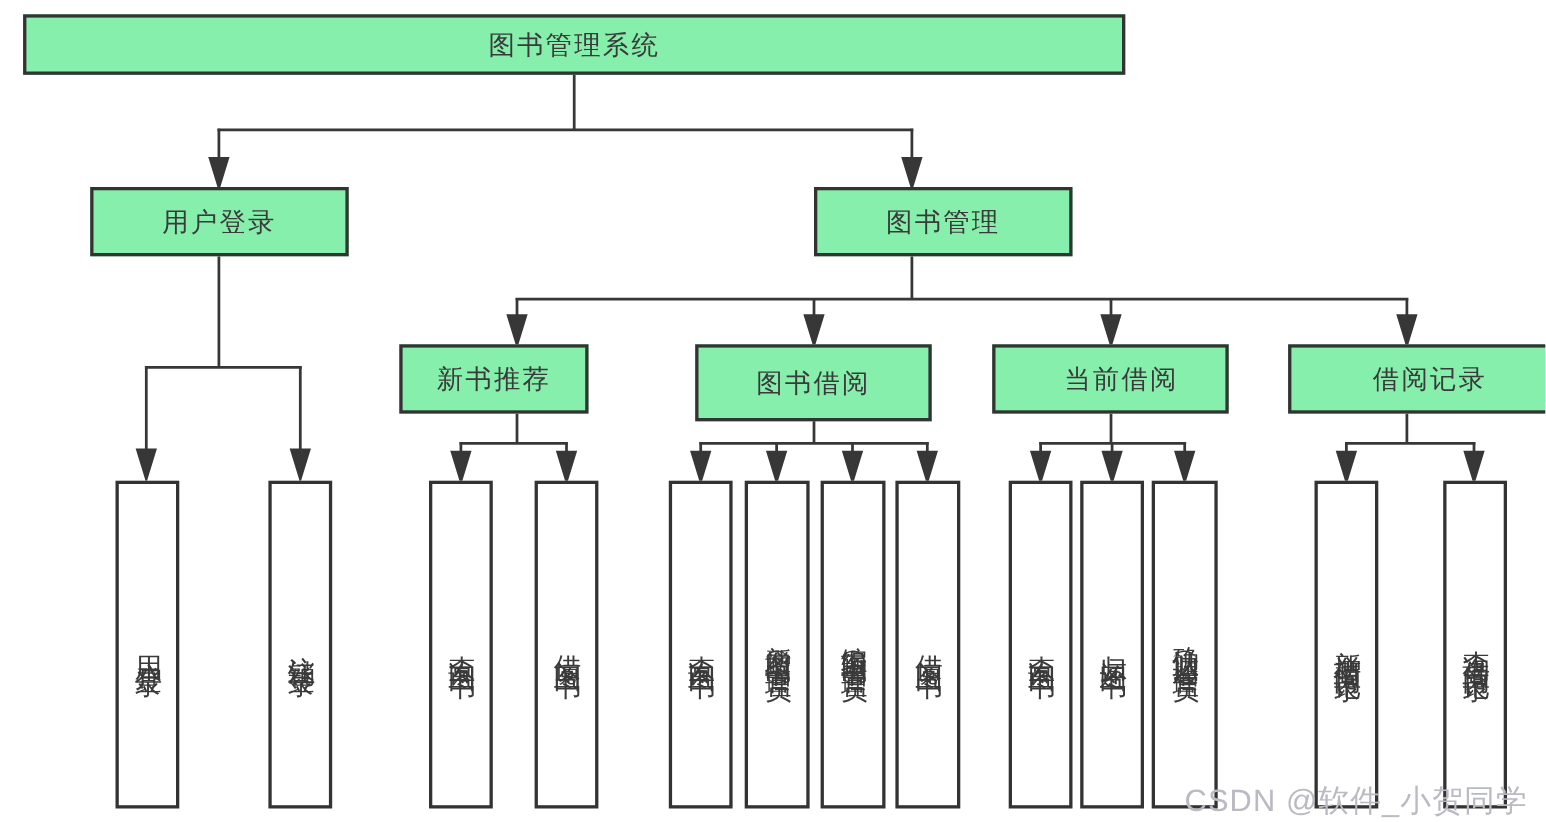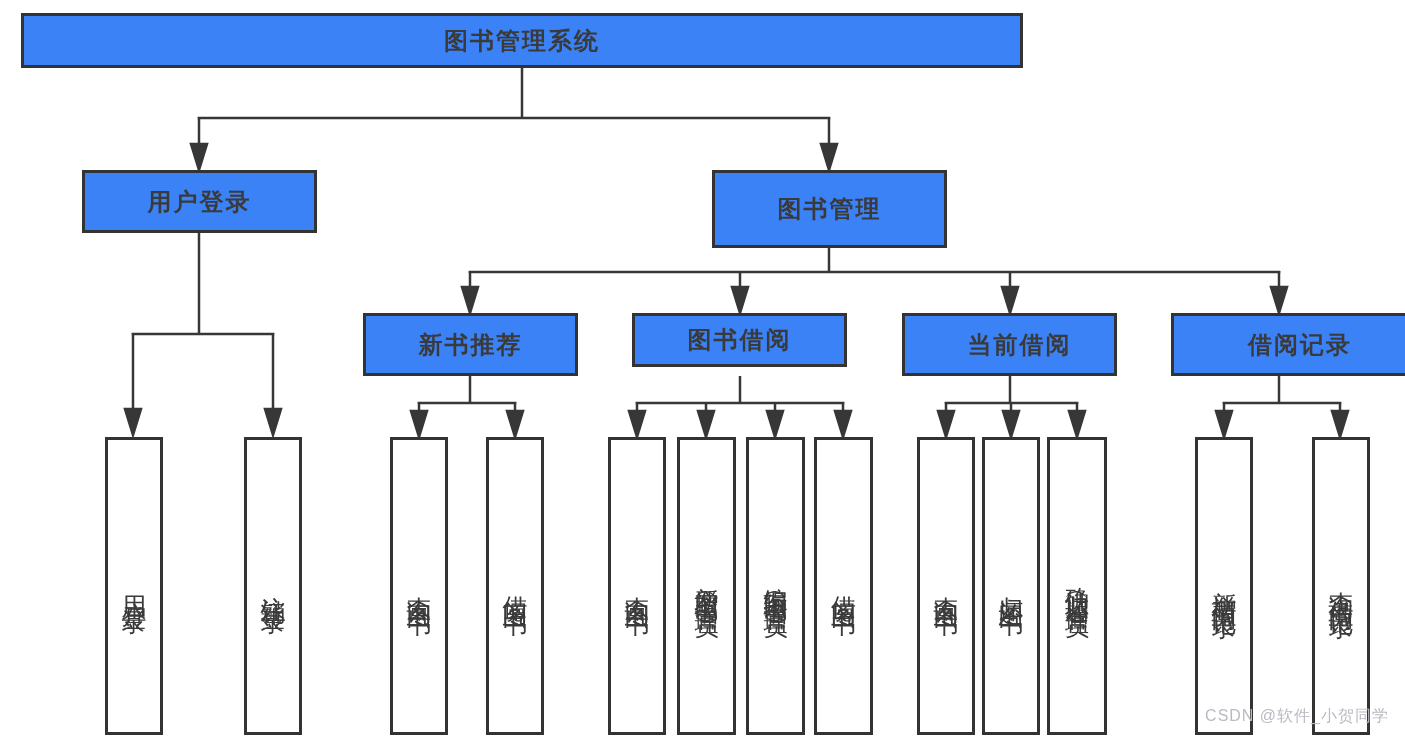--- a/index.html
+++ b/index.html
@@ -2,37 +2,37 @@
 <html><head>
 <meta charset="utf-8">
 <style>
   html,body{margin:0;padding:0;background:#ffffff;}
   #canvas{
     position:relative;width:1405px;height:747px;background:#ffffff;
     font-family:"Liberation Sans",sans-serif;overflow:hidden;
   }
   #wires{position:absolute;left:0;top:0;width:1405px;height:747px;}
   .box{
-    position:absolute;box-sizing:border-box;border:3px solid #333333;background:#3b82f6;
+    position:absolute;box-sizing:border-box;border:3px solid #333333;background:#86efac;
     display:flex;align-items:center;justify-content:center;
-    color:#3a3a3a;font-size:24px;letter-spacing:2px;white-space:nowrap;font-weight:bold;
+    color:#3a3a3a;font-size:24px;letter-spacing:2px;white-space:nowrap;
   }
   .leaf{
     position:absolute;box-sizing:border-box;border:3px solid #333333;background:#ffffff;
     width:58px;height:298px;top:437px;
     display:flex;align-items:center;justify-content:center;
   }
   .leaf span{
     writing-mode:vertical-rl;
     color:#3a3a3a;font-size:25px;line-height:1;letter-spacing:5px;
   }
   .leaf.long span{letter-spacing:4px;font-size:24px;}
   #watermark{
-    position:absolute;right:16px;bottom:20px;
-    color:#b9bac2;font-size:16px;letter-spacing:1px;white-space:nowrap;margin-top:20px;
+    position:absolute;right:16px;bottom:0;
+    color:#b9bac2;font-size:28px;letter-spacing:1px;white-space:nowrap;margin-top:20px;
   }
 </style>
 </head>
 <body>
 
 <div id="canvas">
 
   <svg id="wires" viewBox="0 0 1405 747" xmlns="http://www.w3.org/2000/svg" stroke="#373737" stroke-width="2.5" fill="#373737">
 
     <g>
@@ -105,24 +105,24 @@
       <line x1="1224" y1="402" x2="1224" y2="417"></line>
         <polygon points="1216,411 1232,411 1224,437"></polygon>
       <line x1="1340" y1="402" x2="1340" y2="417"></line>
         <polygon points="1332,411 1348,411 1340,437"></polygon>
     </g>
   </svg>
 
   <div class="box" style="left:21px;top:13px;width:1002px;height:55px;">图书管理系统</div>
 
   <div class="box" style="left:82px;top:170px;width:235px;height:63px;">用户登录</div>
-  <div class="box" style="left:712px;top:170px;width:235px;height:78px;text-align:right;">图书管理</div>
+  <div class="box" style="left:740px;top:170px;width:235px;height:63px;text-align:right;">图书管理</div>
 
-  <div class="box" style="left:363px;top:313px;width:215px;height:63px;">新书推荐</div>
-  <div class="box" style="left:632px;top:313px;width:215px;height:54px;">图书借阅</div>
+  <div class="box" style="left:363px;top:313px;width:172px;height:63px;">新书推荐</div>
+  <div class="box" style="left:632px;top:313px;width:215px;height:70px;">图书借阅</div>
   <div class="box" style="left:902px;top:313px;width:215px;height:63px;padding-left:20px;">当前借阅</div>
   <div class="box" style="left:1171px;top:313px;width:258px;height:63px;">借阅记录</div>
 
   <div class="leaf" style="left:105px;">
     <span>用户登录</span>
   </div>
   <div class="leaf" style="left:244px;">
     <span>注销登录</span>
   </div>
 

